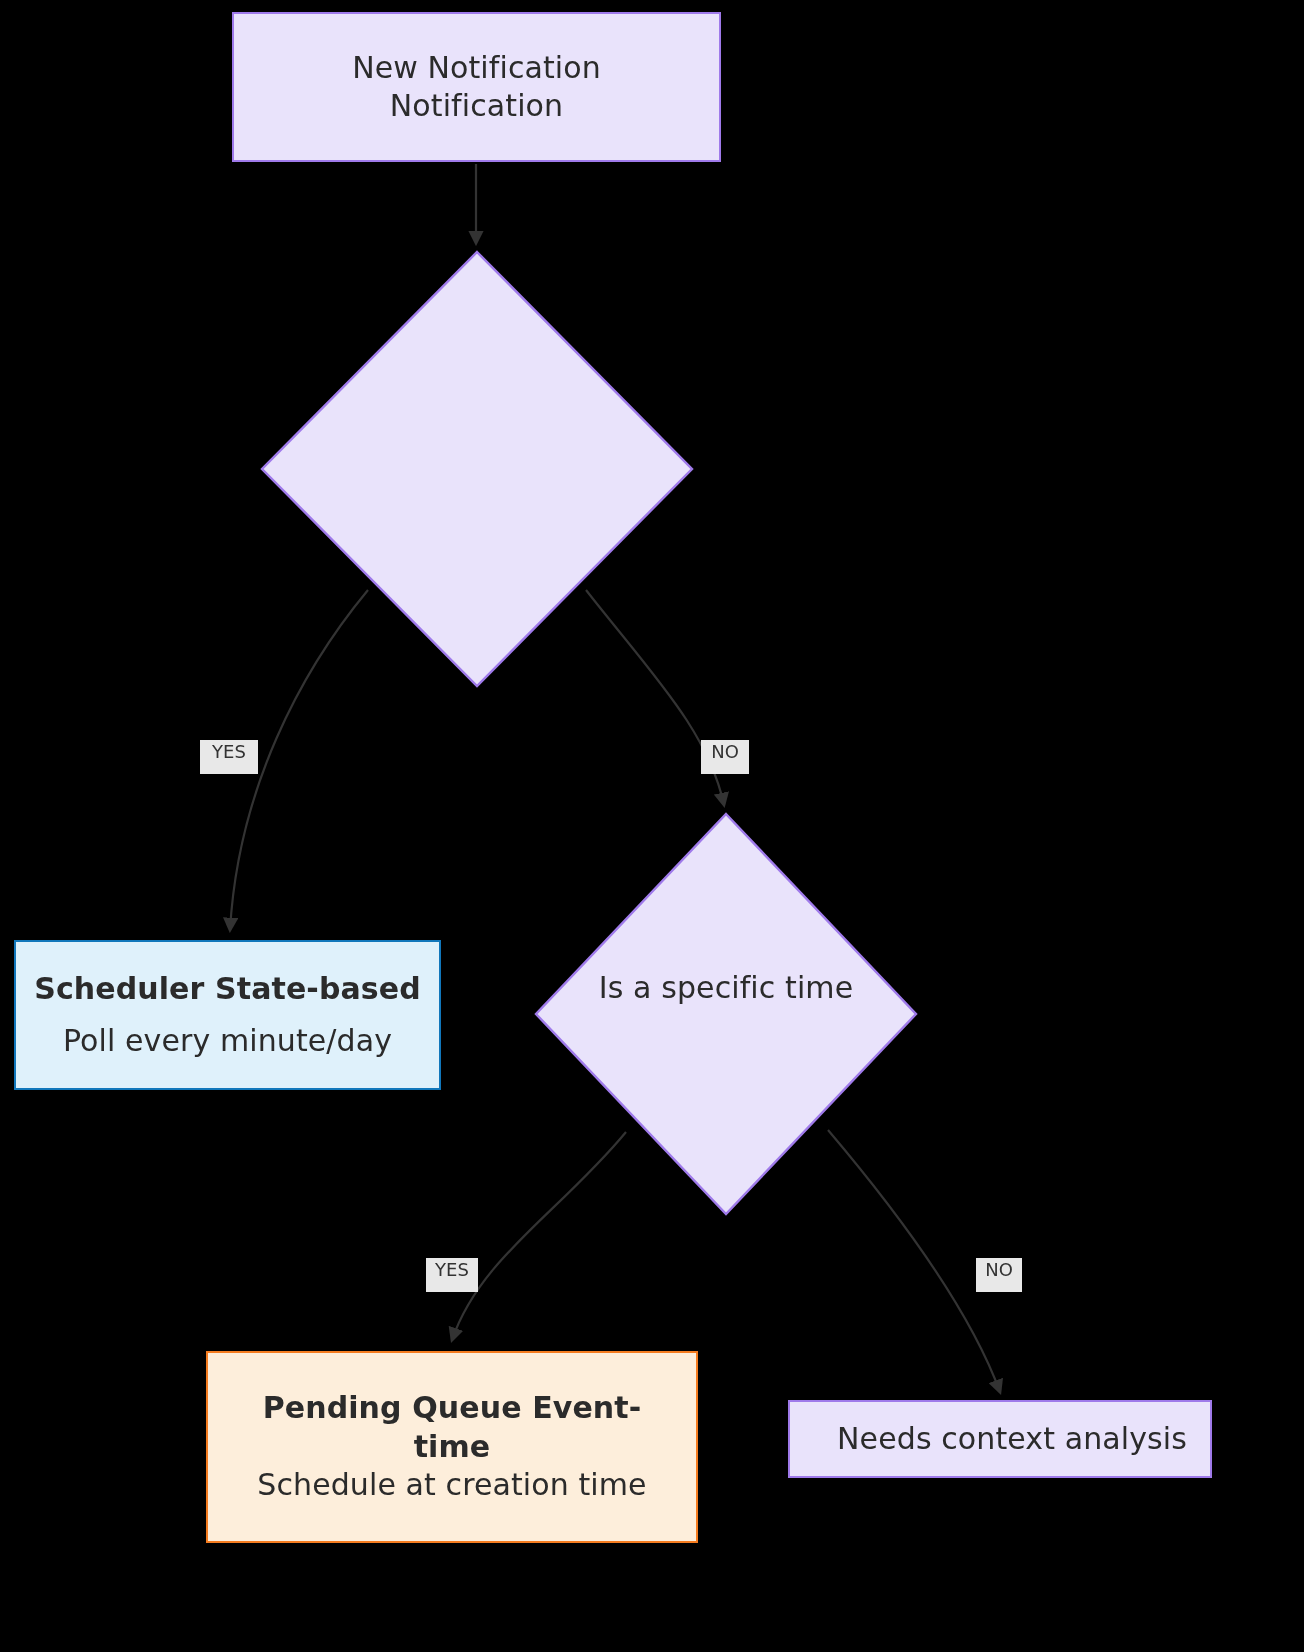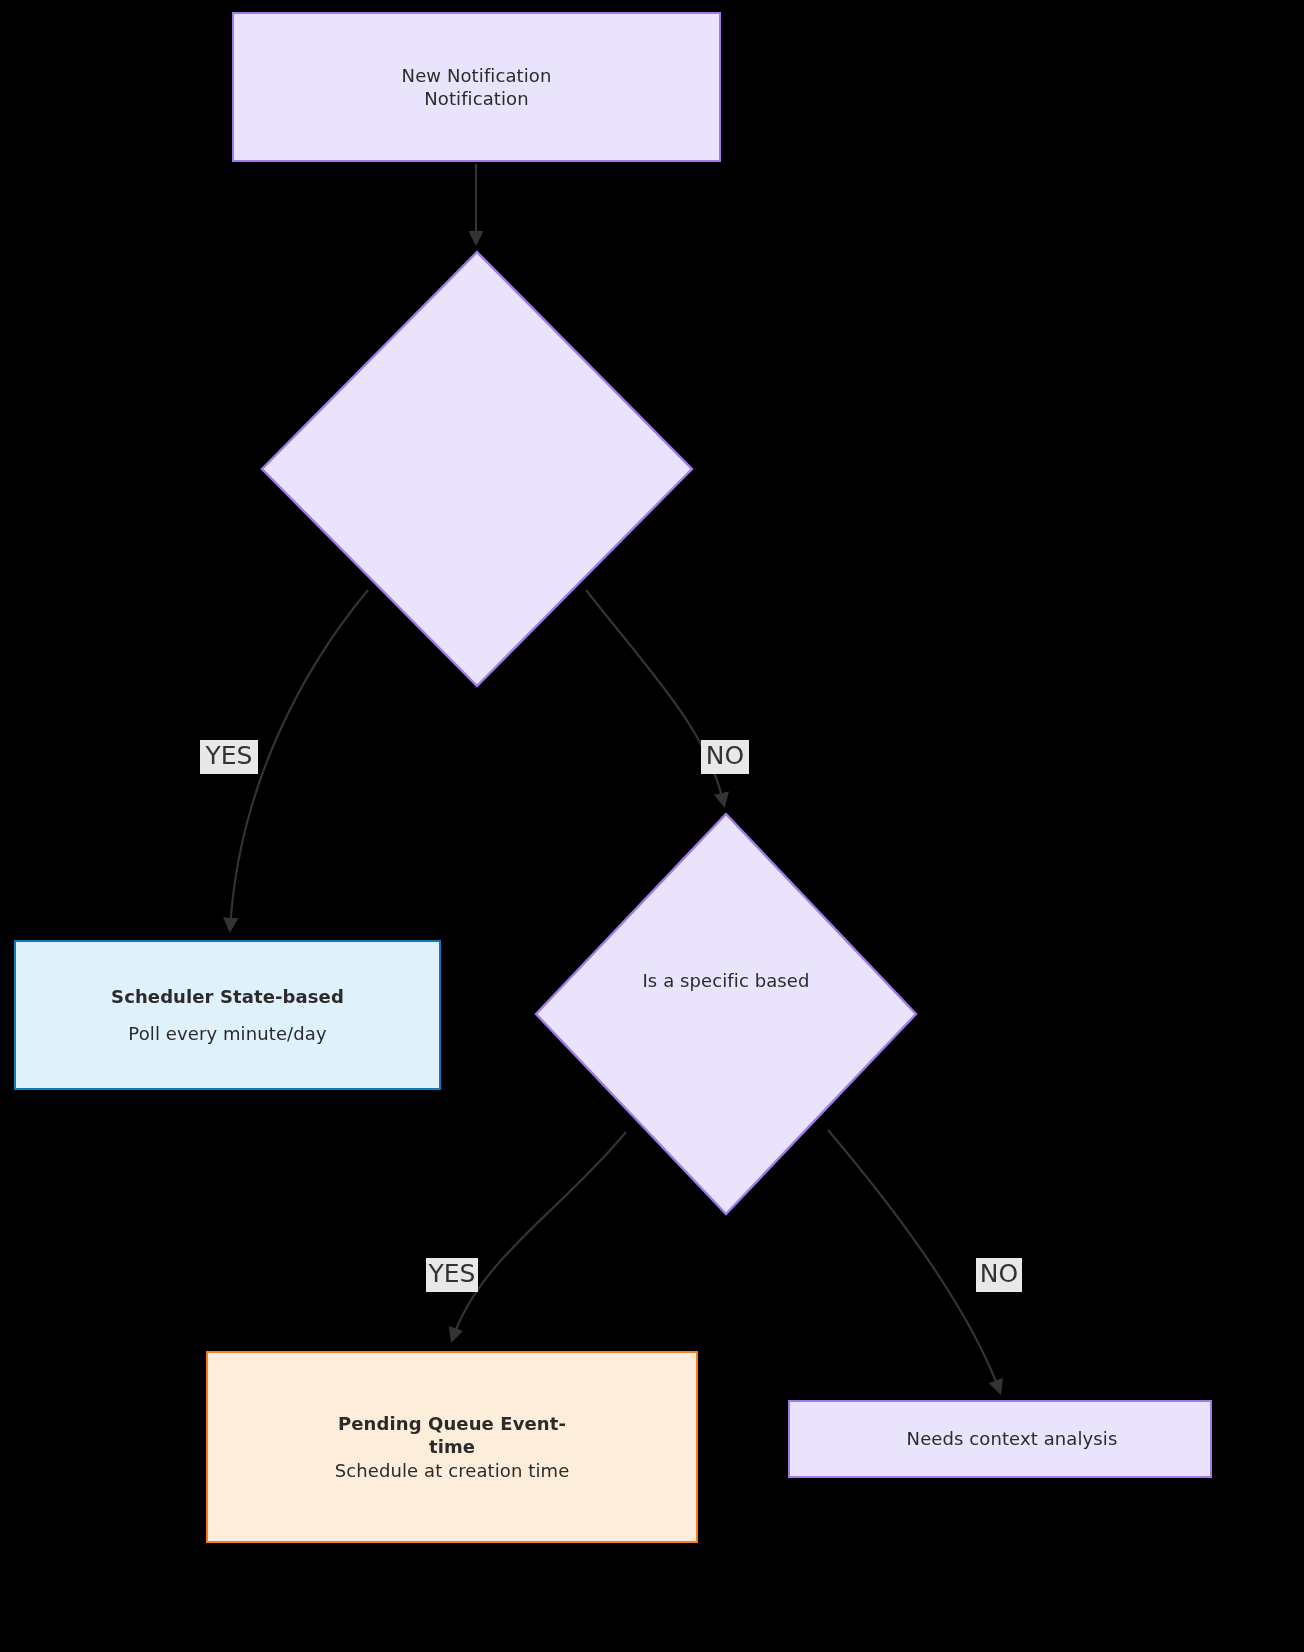--- a/index.html
+++ b/index.html
@@ -44,21 +44,21 @@
   .rect-blue {
     background: #dff1fb;
     border-color: #1177bb;
   }
   .rect-orange {
     background: #fdeedb;
     border-color: #f57c1f;
   }
   .node-line {
     line-height: 1.28;
-    font-size: 18px;
+    font-size: 30px;
     letter-spacing: 0.1px;
   }
   .node-line.bold {
     font-weight: bold;
   }
 
   
   .diamond-wrap {
     position: absolute;
   }
@@ -68,21 +68,21 @@
     width: 100%;
     text-align: center;
     color: #2b2b2b;
   }
 
   
   .edge-label {
     position: absolute;
     background: #e8e8e8;
     color: #333333;
-    font-size: 25px;
+    font-size: 18px;
     line-height: 1.0;
     padding: 3px 2px 4px 2px;
     box-sizing: border-box;
     text-align: center;
     white-space: nowrap;
   }
 </style>
 </head>
 <body>
 
@@ -124,21 +124,21 @@
 
   <div class="edge-label" style="left:701px; top:740px; width:48px; height:34px;">NO</div>
 
   <div class="node rect rect-blue" style="left:14px; top:940px; width:427px; height:150px;gap:13px;">
     <div class="node-line bold">Scheduler State-based</div>
     <div class="node-line">Poll every minute/day</div>
   </div>
 
   <div class="diamond-wrap" style="left:536px; top:814px; width:380px; height:400px;">
     <div class="diamond-label" style="top:155px;">
-      <div class="node-line">Is a specific based</div>
+      <div class="node-line">Is a specific time</div>
     </div>
   </div>
 
   <div class="edge-label" style="left:426px; top:1258px; width:52px; height:34px;">YES</div>
 
   <div class="edge-label" style="left:976px; top:1258px; width:46px; height:34px;">NO</div>
 
   <div class="node rect rect-orange" style="left:206px; top:1343px; width:492px; height:192px;margin-top:8px;">
     <div class="node-line bold">Pending Queue Event-</div>
     <div class="node-line bold">time</div>

